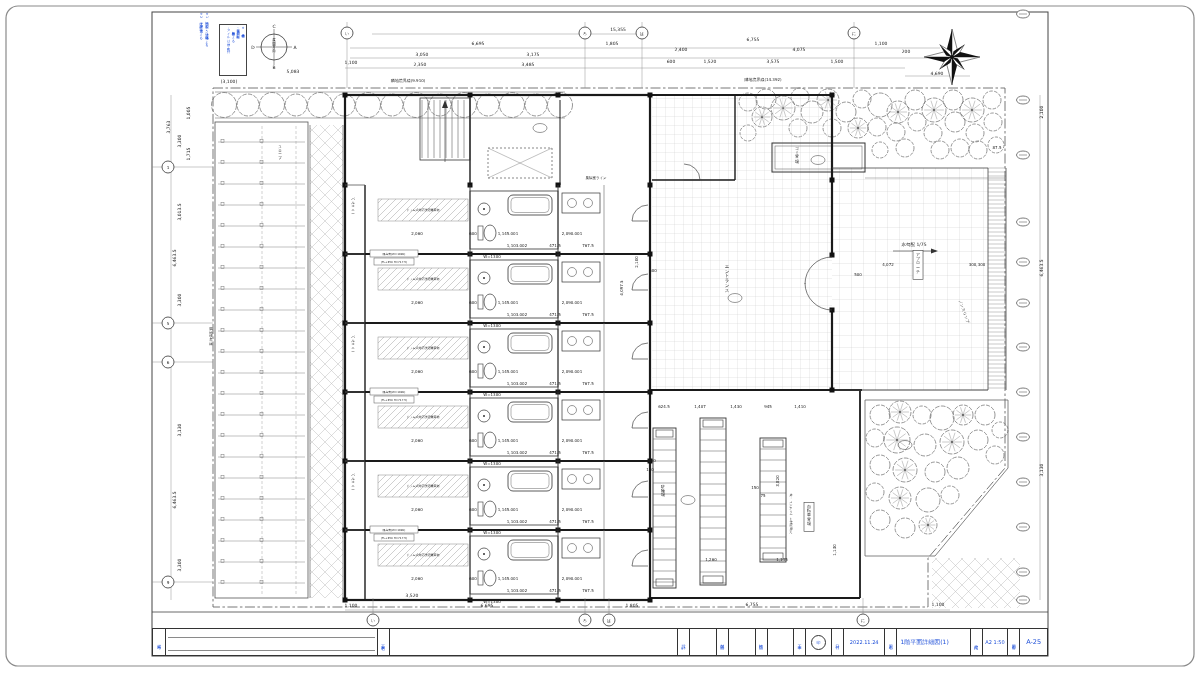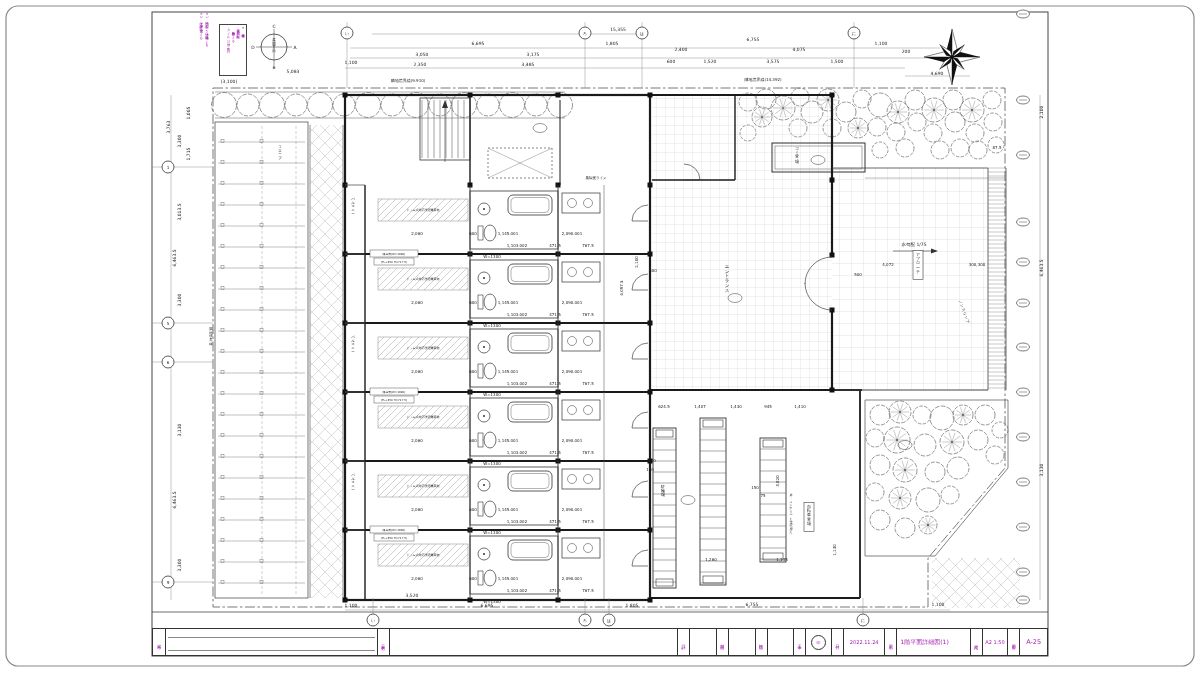--- a/index.html
+++ b/index.html
@@ -1,17 +1,17 @@
 <!DOCTYPE html>
 <html><head>
 <meta charset="utf-8">
 <style>
   html,body{margin:0;padding:0;background:#ffffff;}
   .stage{position:relative;width:1200px;height:673px;background:#ffffff;overflow:hidden;
-         font-family:"DejaVu Sans",sans-serif;color:#a21caf;}
+         font-family:"DejaVu Sans",sans-serif;color:#1d4ed8;}
   svg#dwg{position:absolute;left:0;top:0;}
   svg#dwg text{font-family:"DejaVu Sans",sans-serif;fill:#1a1a1a;}
 
   
   .tb{position:absolute;left:152px;top:628px;width:896px;height:28px;display:flex;
       border:1px solid #333;box-sizing:border-box;background:#fff;font-size:4.5px;}
   .tb>div{box-sizing:border-box;border-left:1px solid #333;height:100%;}
   .tb>div:first-child{border-left:none;}
   .tb-l{width:12px;writing-mode:vertical-rl;display:flex;align-items:center;justify-content:center;
         letter-spacing:1px;font-size:4.2px;}

